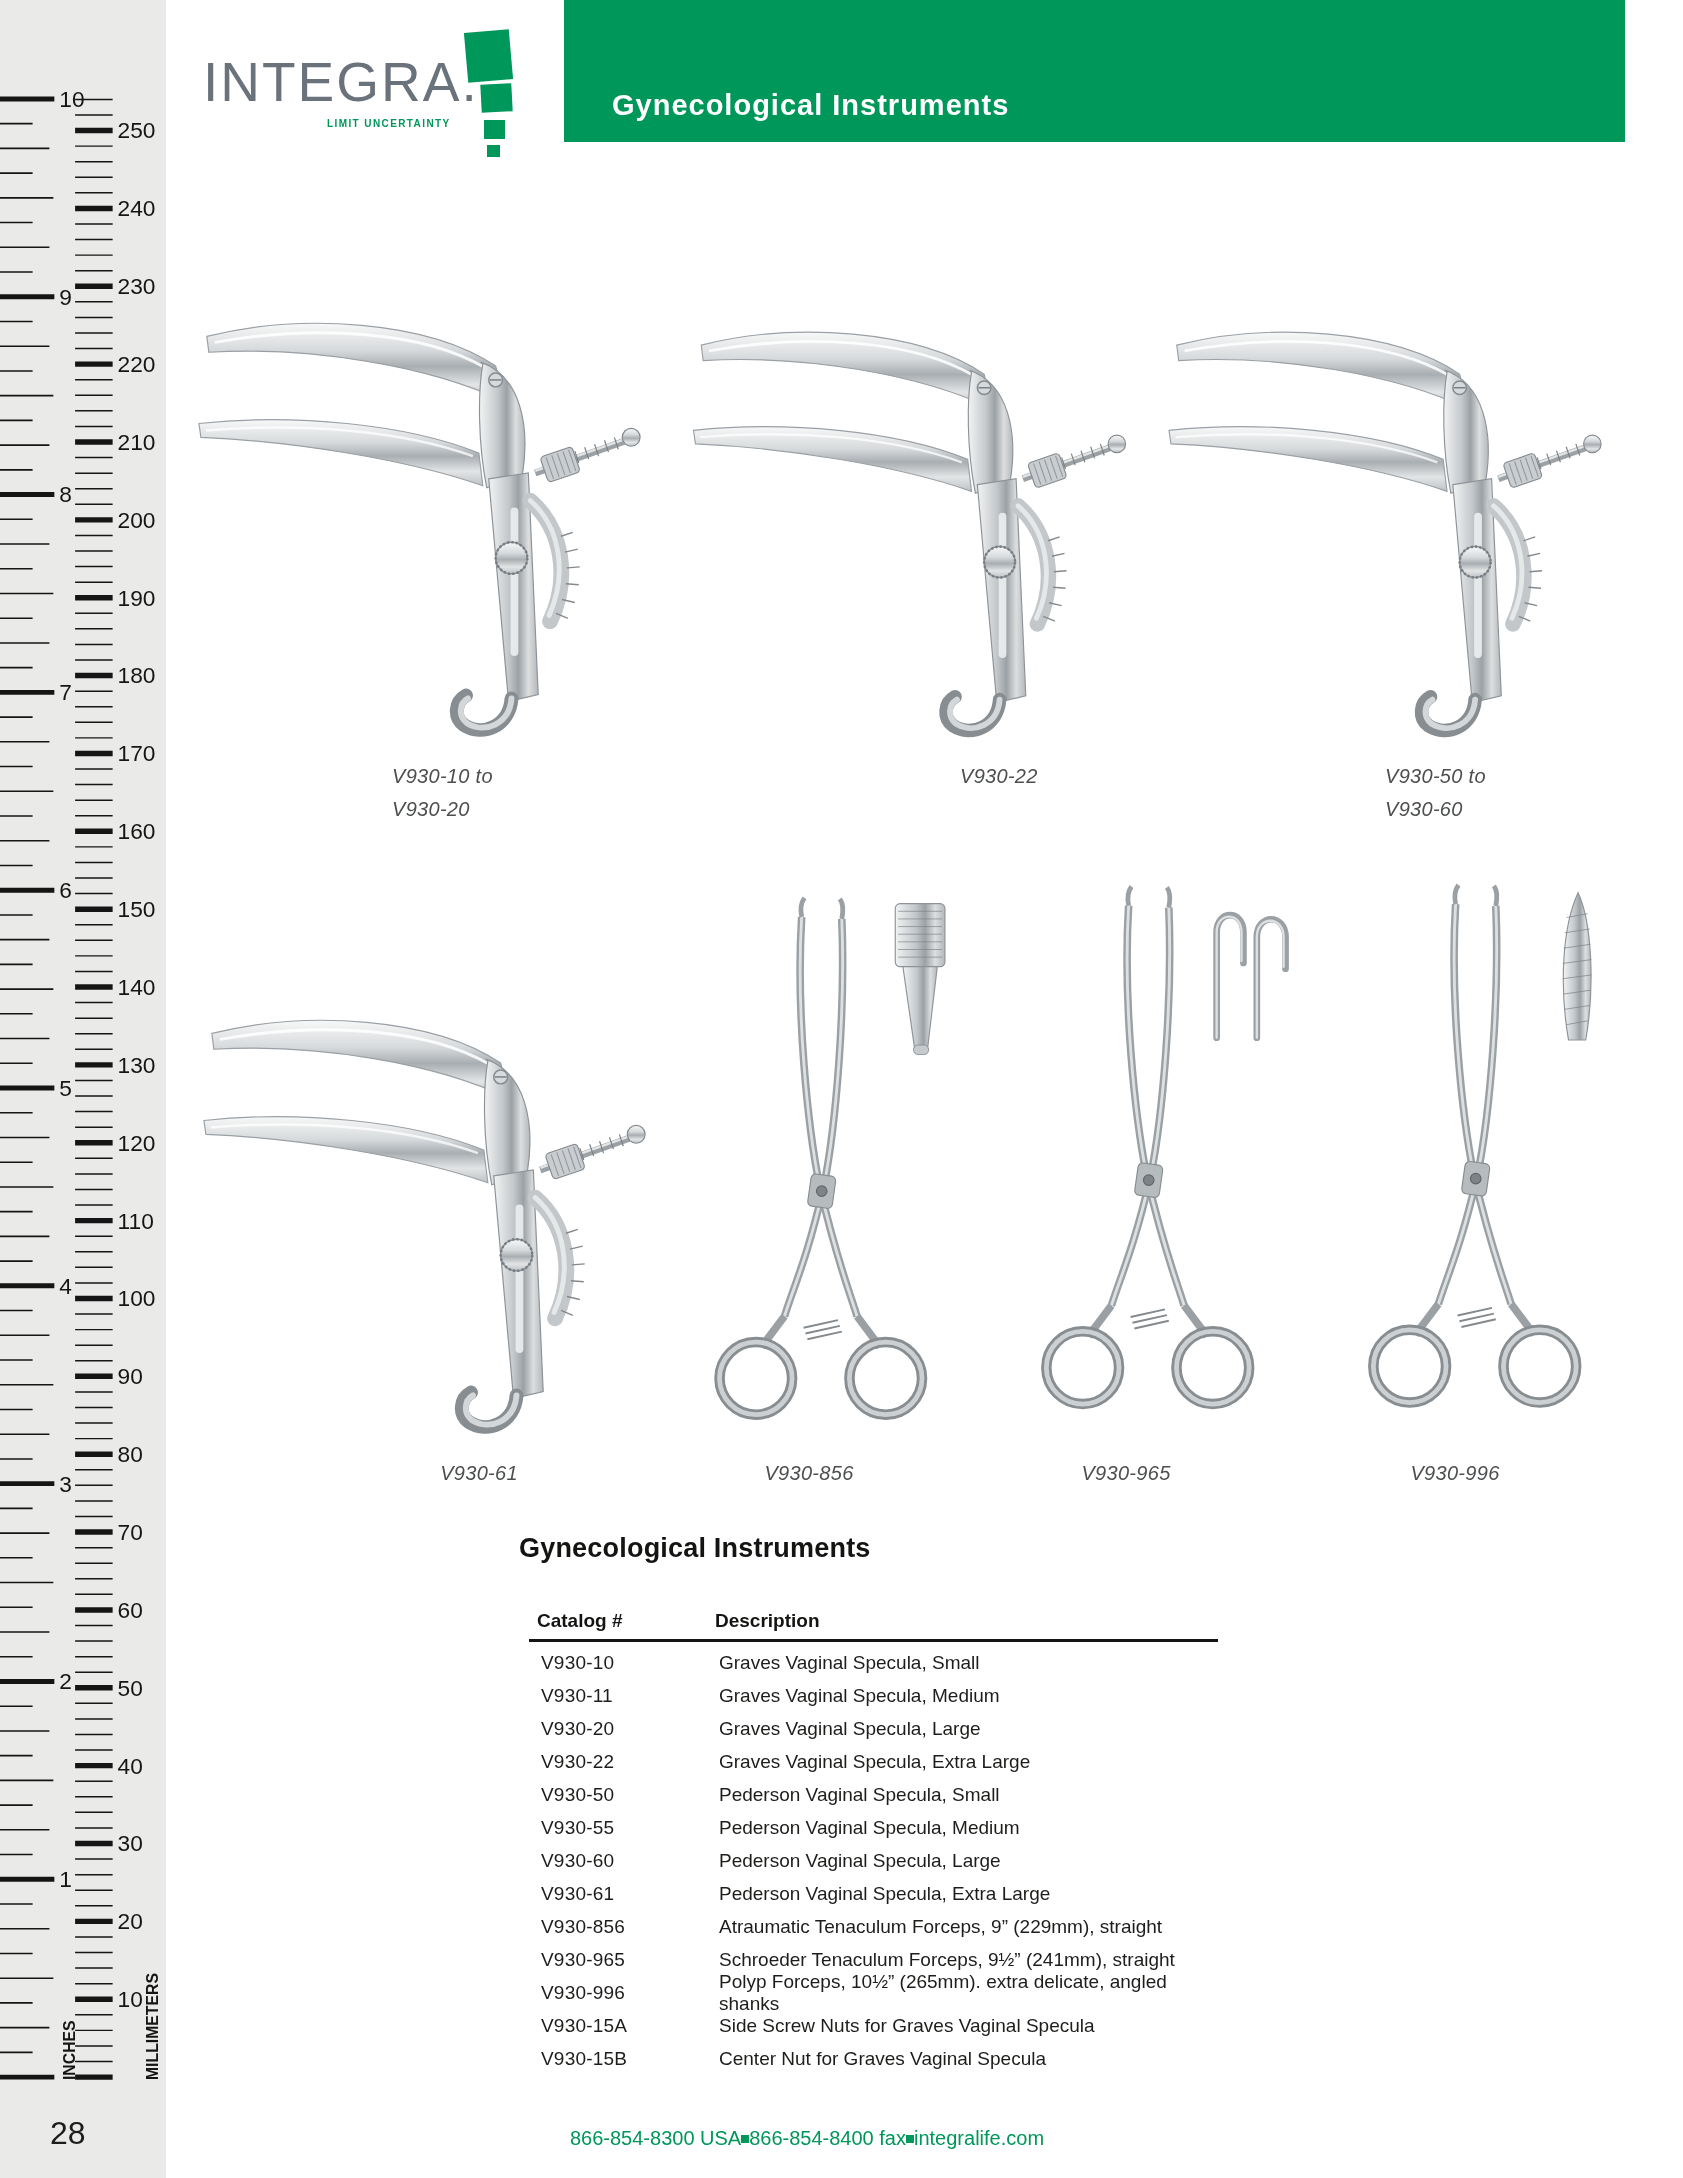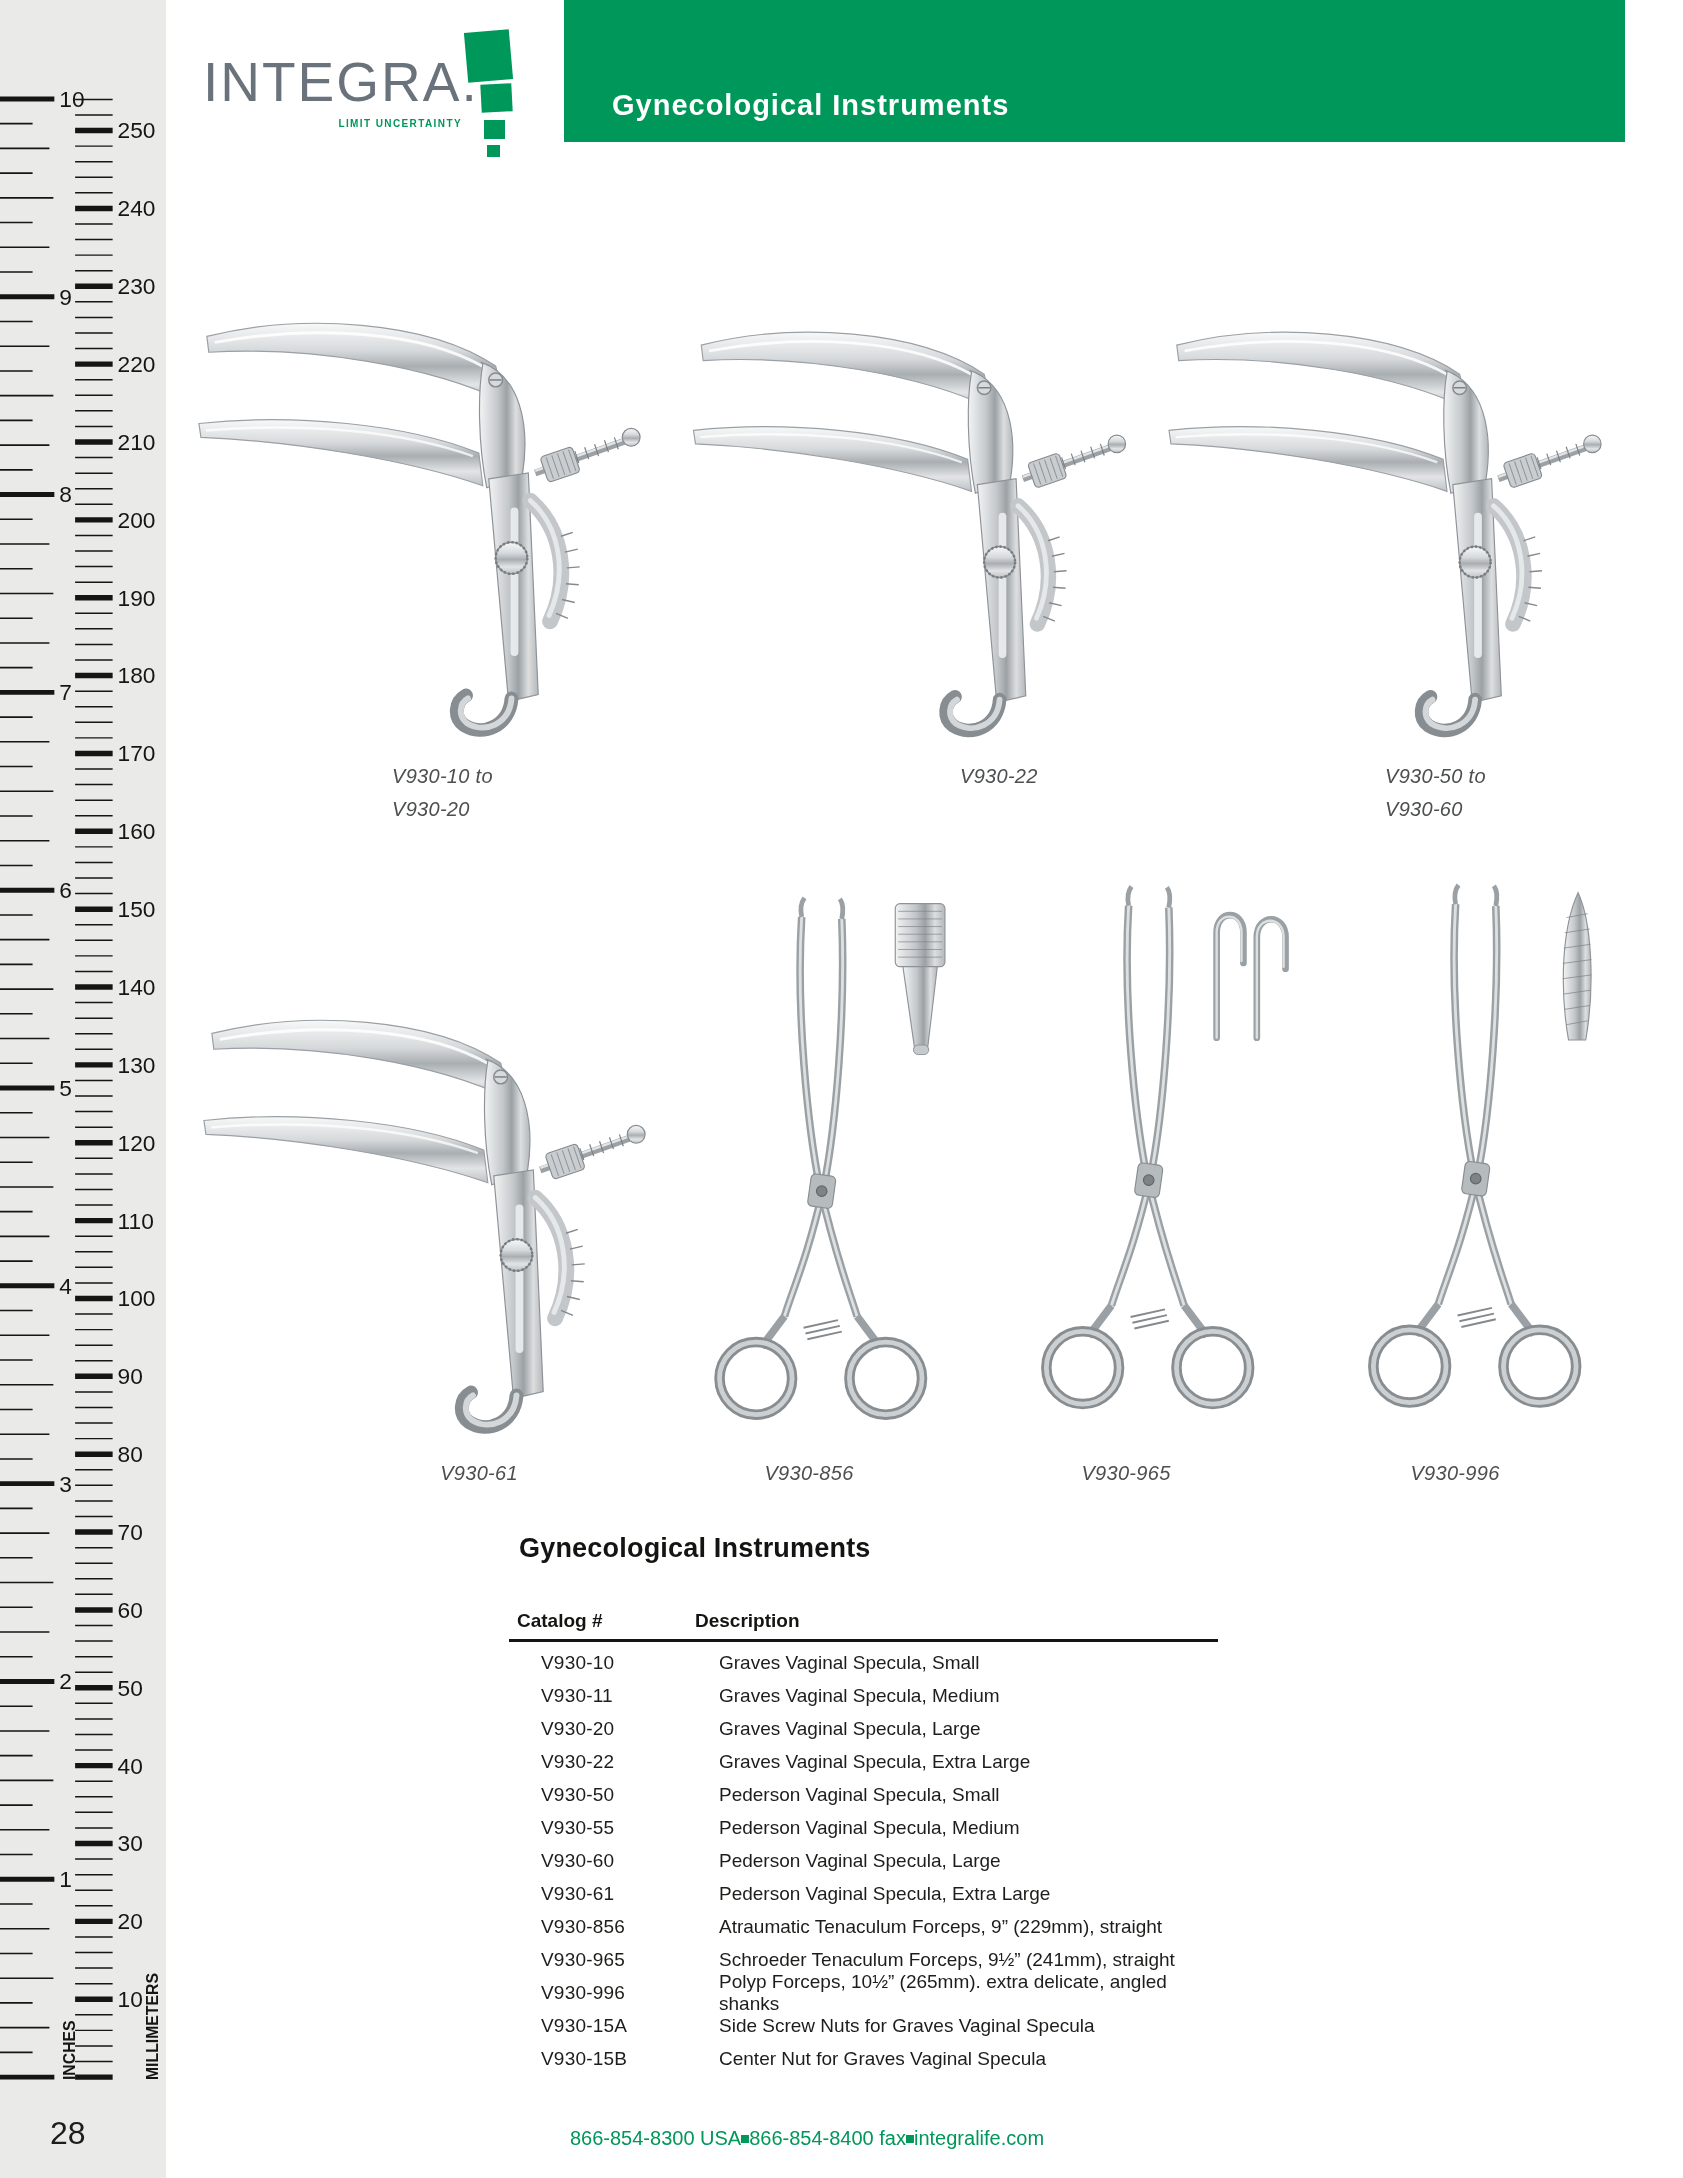--- a/index.html
+++ b/index.html
@@ -14,39 +14,39 @@
   .greenbar{position:absolute;left:564px;top:0;width:1061px;height:142px;}
   .bar-title{
     position:absolute;left:612px;top:89px;font-size:29px;font-weight:600;
     letter-spacing:1px;color:#ffffff;white-space:nowrap;
   }
   .logo-word{
     position:absolute;left:203px;top:55px;font-size:55px;font-weight:400;
     letter-spacing:2px;color:#6a737b;white-space:nowrap;line-height:1;
   }
   .logo-tagline{
-    position:absolute;left:327px;top:118px;width:135px;text-align:right;
+    position:absolute;left:327px;top:118px;width:135px;text-align:left;
     font-size:10px;font-weight:700;letter-spacing:1.4px;white-space:nowrap;
   }
   .logo-sq{position:absolute;}
   
   .photo{position:absolute;}
   .caption{
     position:absolute;font-size:20px;font-weight:400;color:#4c4e50;
     letter-spacing:0.3px;line-height:33px;white-space:pre-line;font-style:italic;
   }
   .caption.centered{transform:translateX(-50%);text-align:center;}
   
   .section-heading{
     position:absolute;left:519px;top:1533px;font-size:27px;font-weight:700;color:#141412;
     letter-spacing:0.2px;
   }
   .table{position:absolute;left:509px;top:1610px;width:709px;}
   .thead{display:flex;font-size:19px;font-weight:700;color:#141412;padding-bottom:7px;
-         border-bottom:3px solid #141412;}
+         border-bottom:3px solid #141412;margin-left:20px;}
   .thead .c1{width:186px;padding-left:8px;box-sizing:border-box;}
   .tbody{padding-top:4px;}
   .trow{display:flex;height:33px;align-items:center;font-size:19px;color:#1d1d1b;}
   .trow .c1{width:186px;padding-left:8px;box-sizing:border-box;font-weight:500;letter-spacing:0.2px;margin-left:24px;}
   .trow .c2{flex:1;}
   
   .footer{
     position:absolute;left:807px;top:2127px;transform:translateX(-50%);
     display:flex;align-items:center;font-size:20px;font-weight:500;white-space:nowrap;
   }

